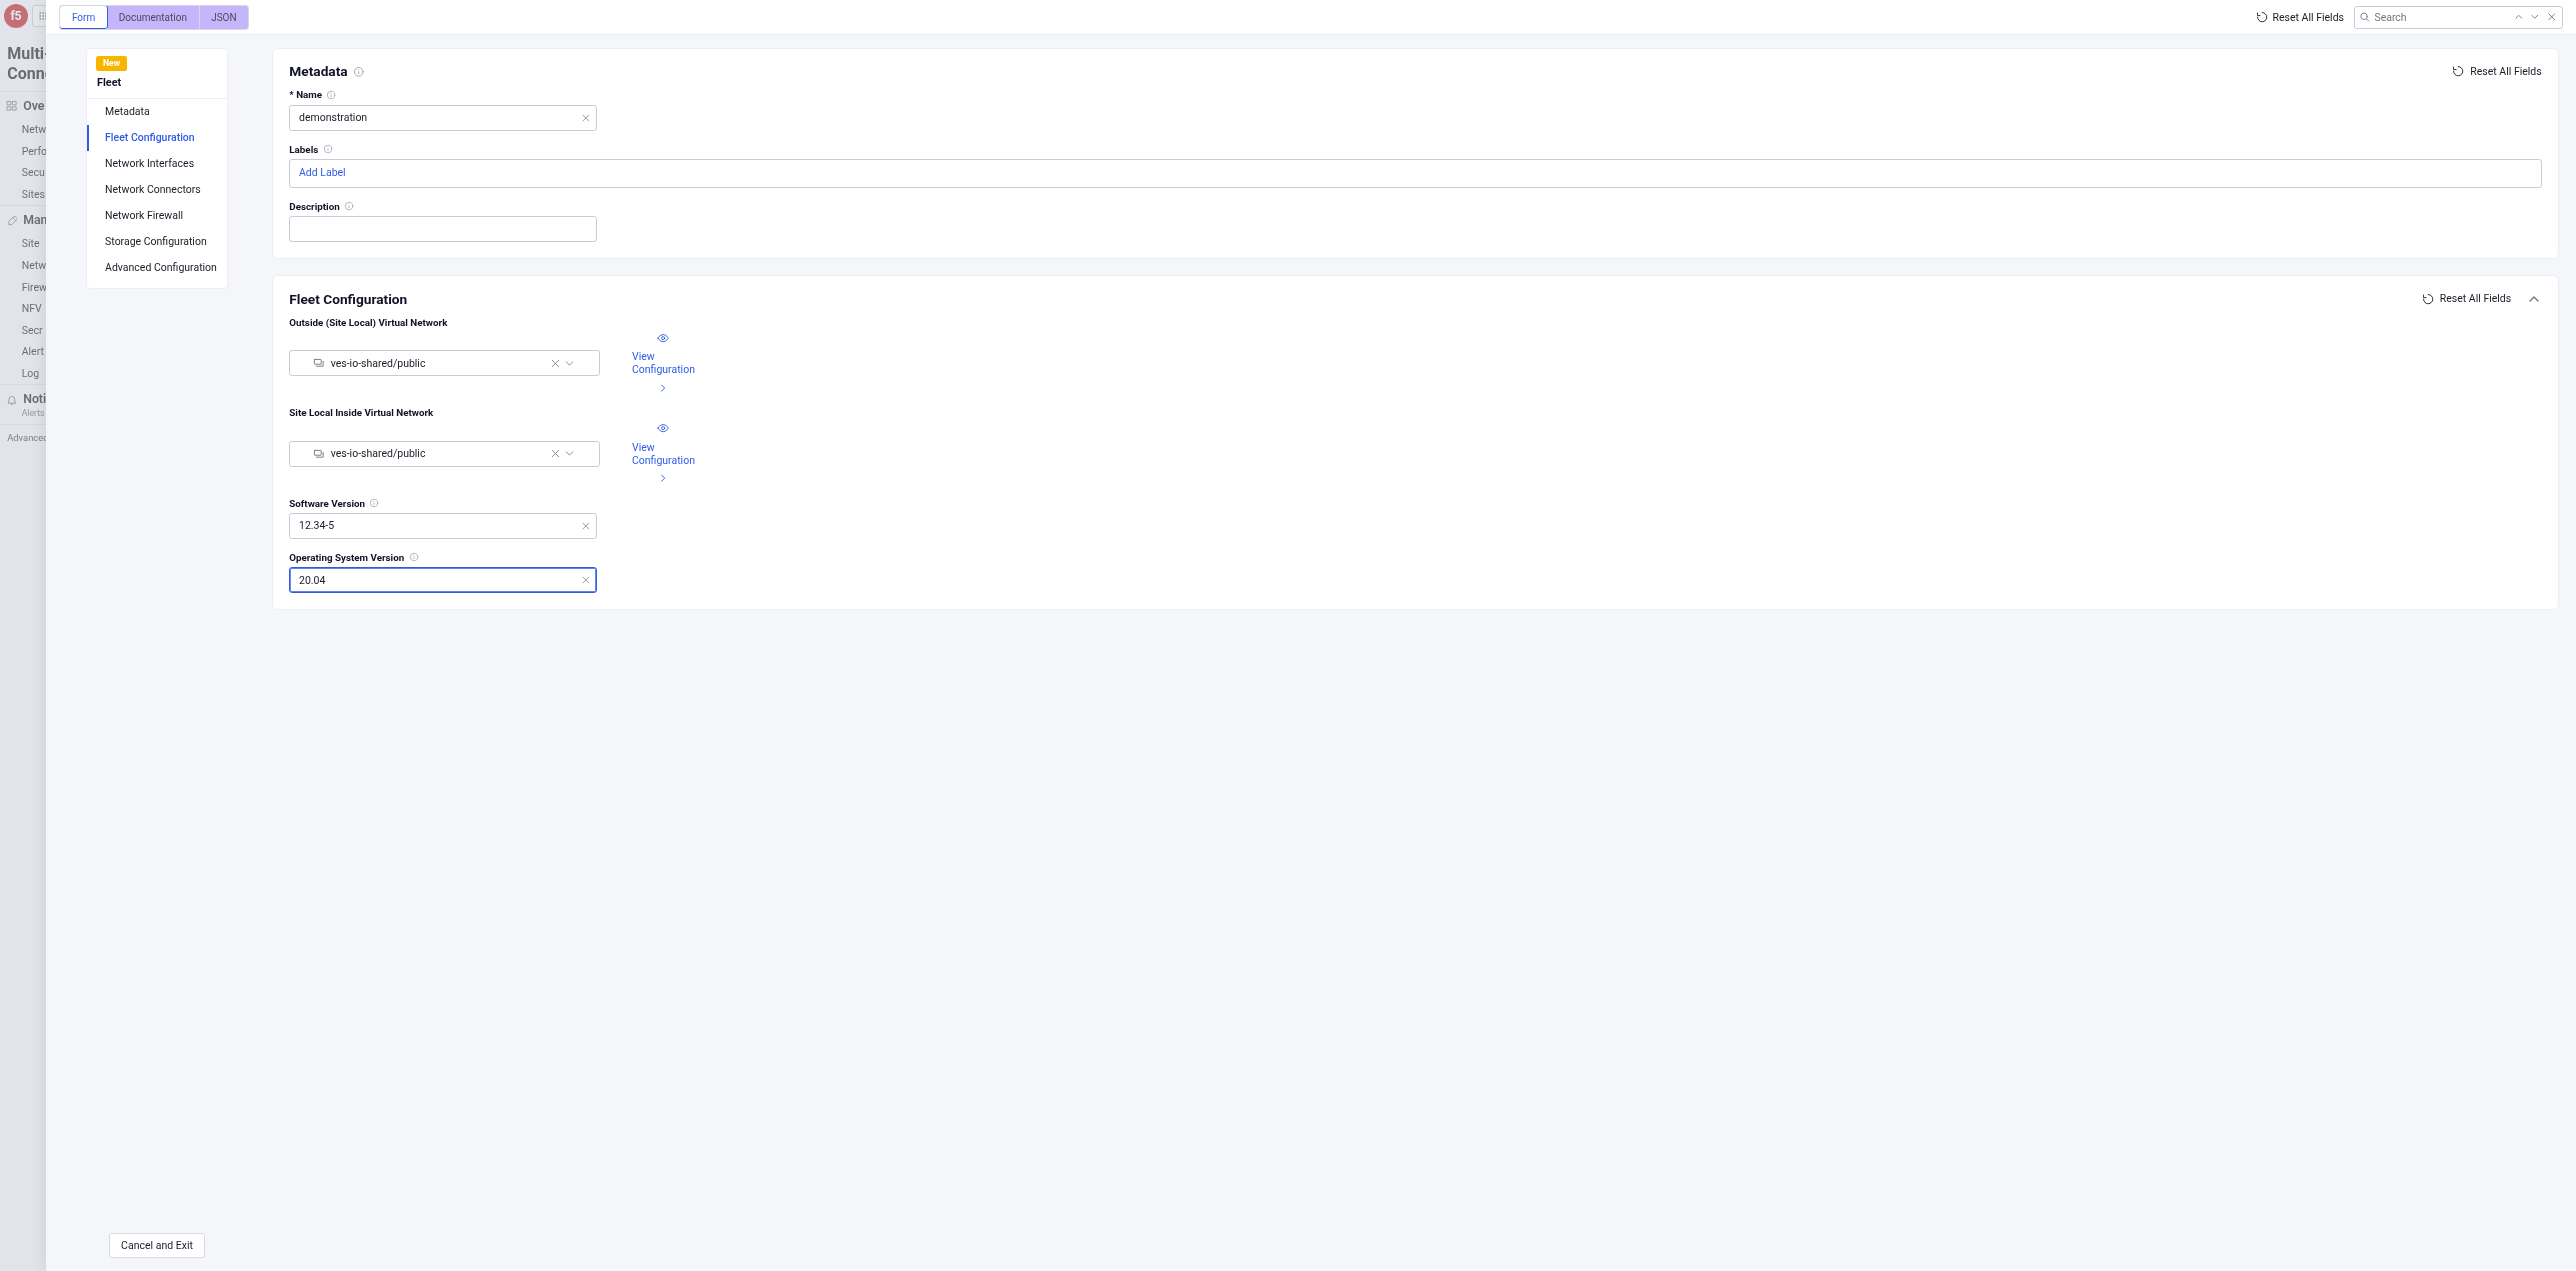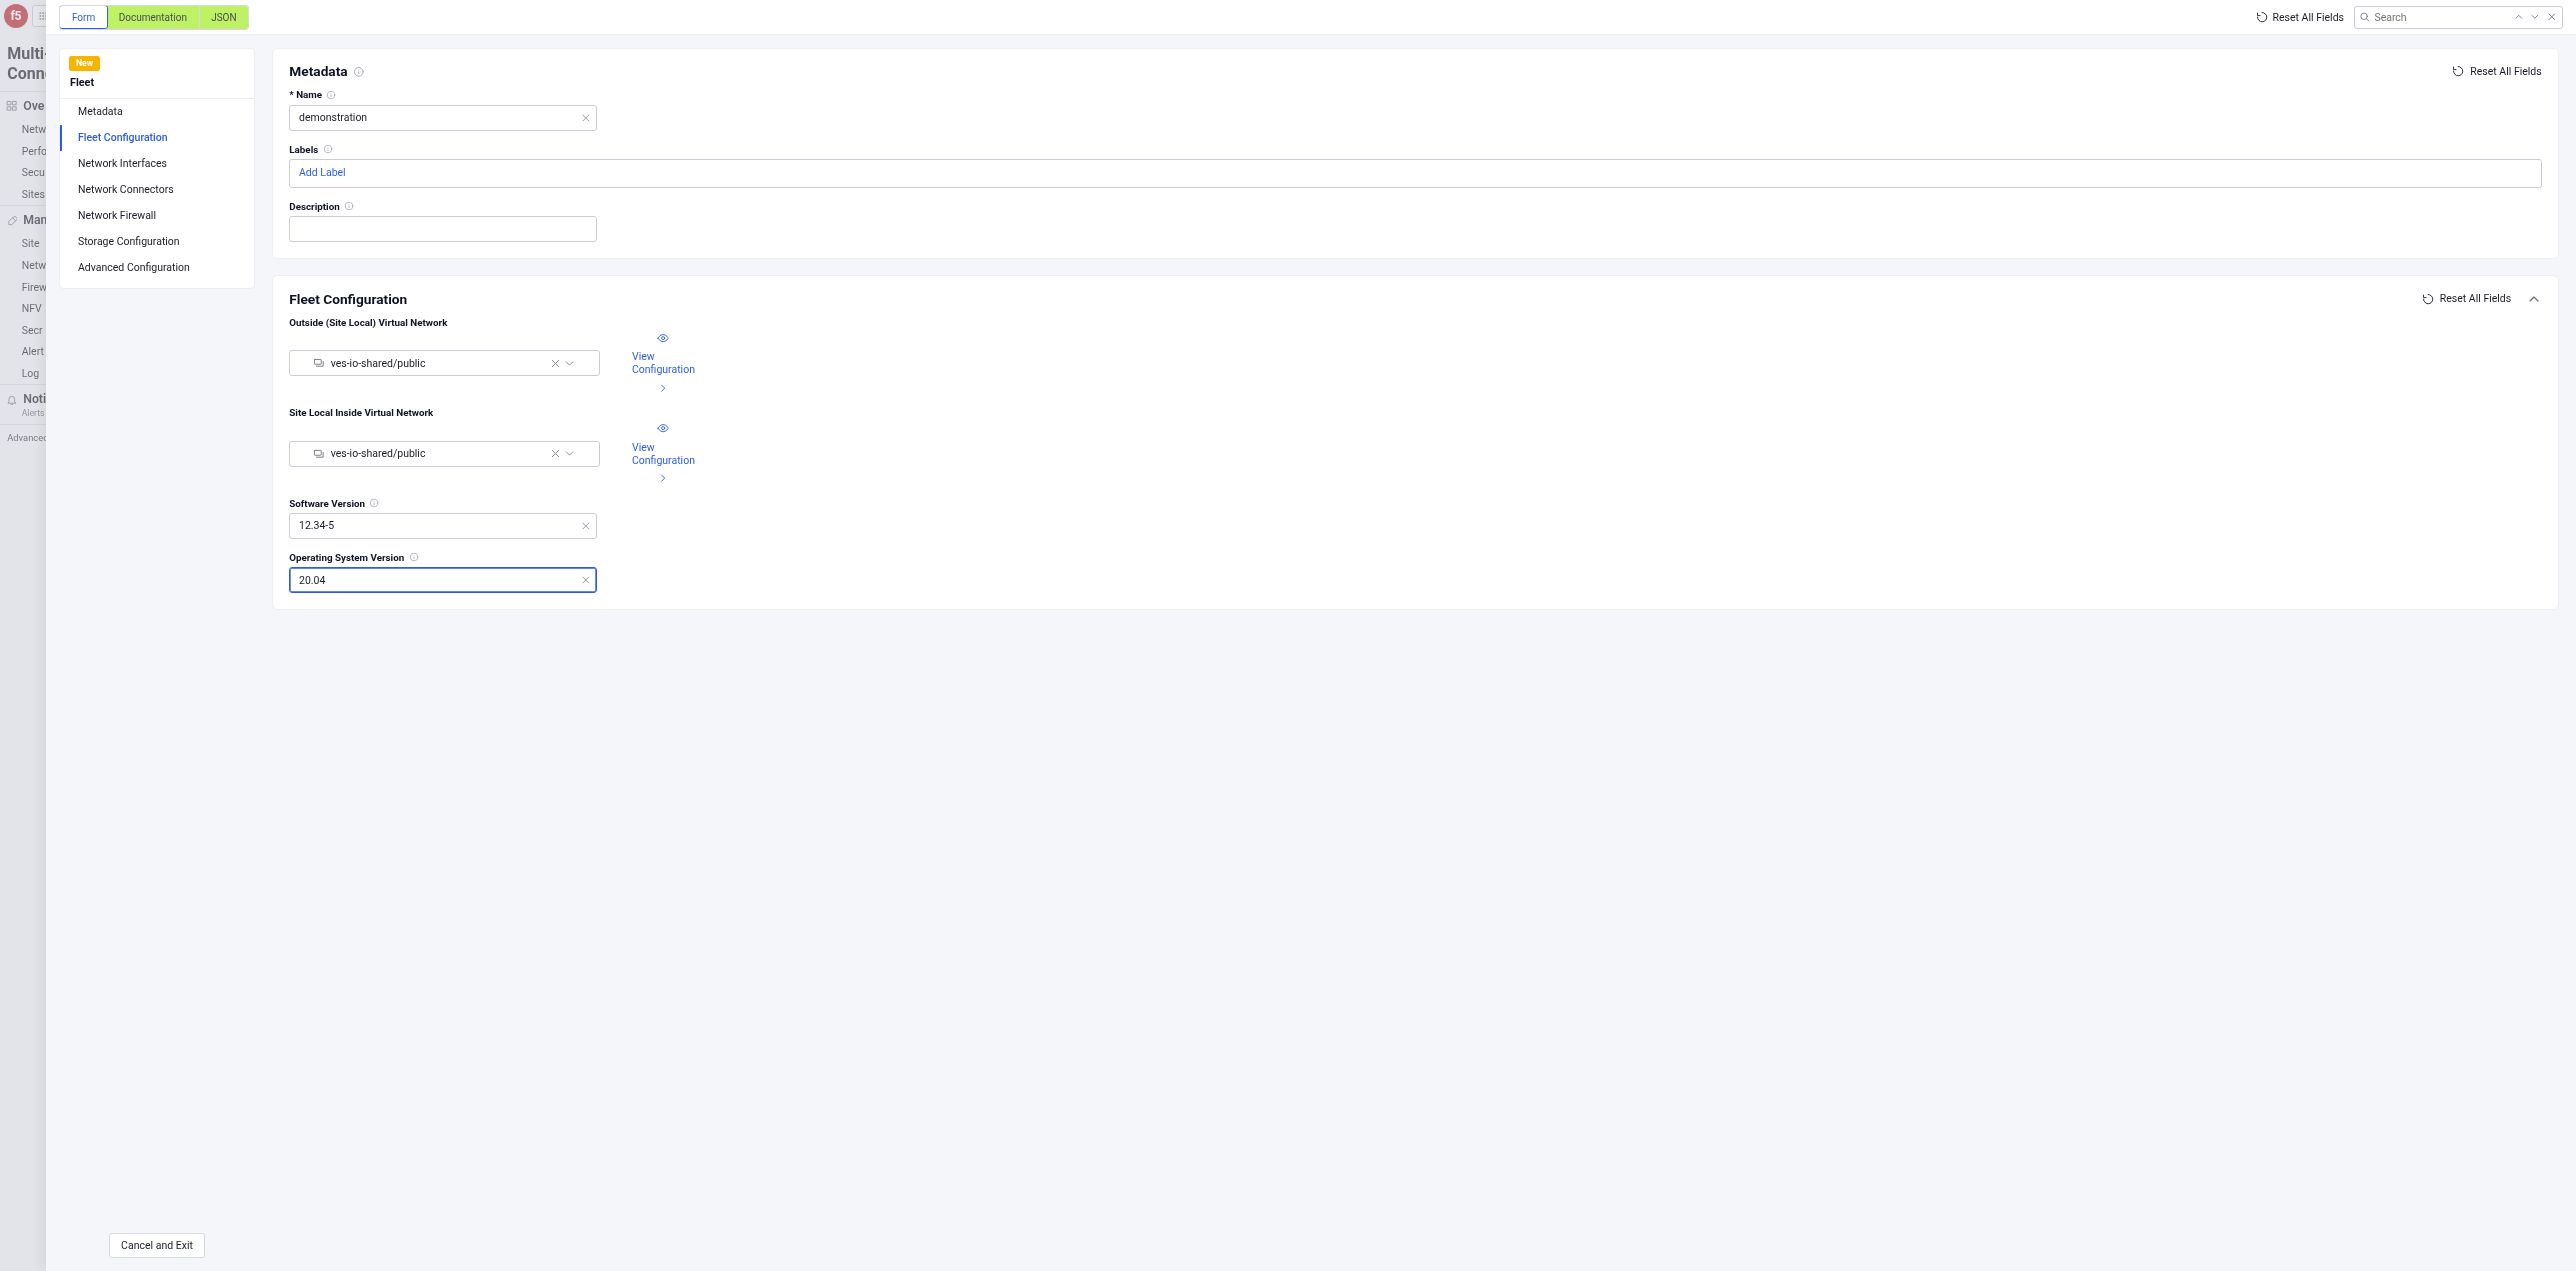--- a/index.html
+++ b/index.html
@@ -126,21 +126,21 @@
     border:0.7px solid #d7d9e2;
     border-radius:2.9px;
     overflow:hidden;
     height:25px;
   }
   .tab-btn{
     padding:0 11.6px;
     display:flex;align-items:center;
     font-size:10px;
     color:#4a4c58;
-    background:#bef264;
+    background:#c4b5fd;
     border-right:0.7px solid #d7d9e2;
     cursor:pointer;
   }
   .tab-btn:last-child{border-right:0;}
   .tab-btn.active{
     color:#2e5ce6;
     border:0.7px solid #2e5ce6;
     margin:-0.7px;
     border-radius:2.9px;
     position:relative; z-index:1;
@@ -169,21 +169,21 @@
 
   
   .ov-body{
     flex:1;display:flex;overflow:hidden;background:#f5f6f9;
   }
 
   
   .secnav{
     width:209px;flex:0 0 209px;
     padding:13px 0 0 13px;
-    display:flex;flex-direction:column;
+    display:flex;flex-direction:column;align-items:center;
   }
   .secnav-card{
     background:#fff;border:0.7px solid #eceef3;border-radius:4.3px;
     padding-bottom:7.2px;
   }
   .badge-new{
     display:inline-block;margin:7.2px 8.7px 4.3px 8.7px;
     background:#f7b500;color:#fff;font-weight:700;font-size:8.7px;
     padding:2.2px 7.2px;border-radius:2.2px;
   }

